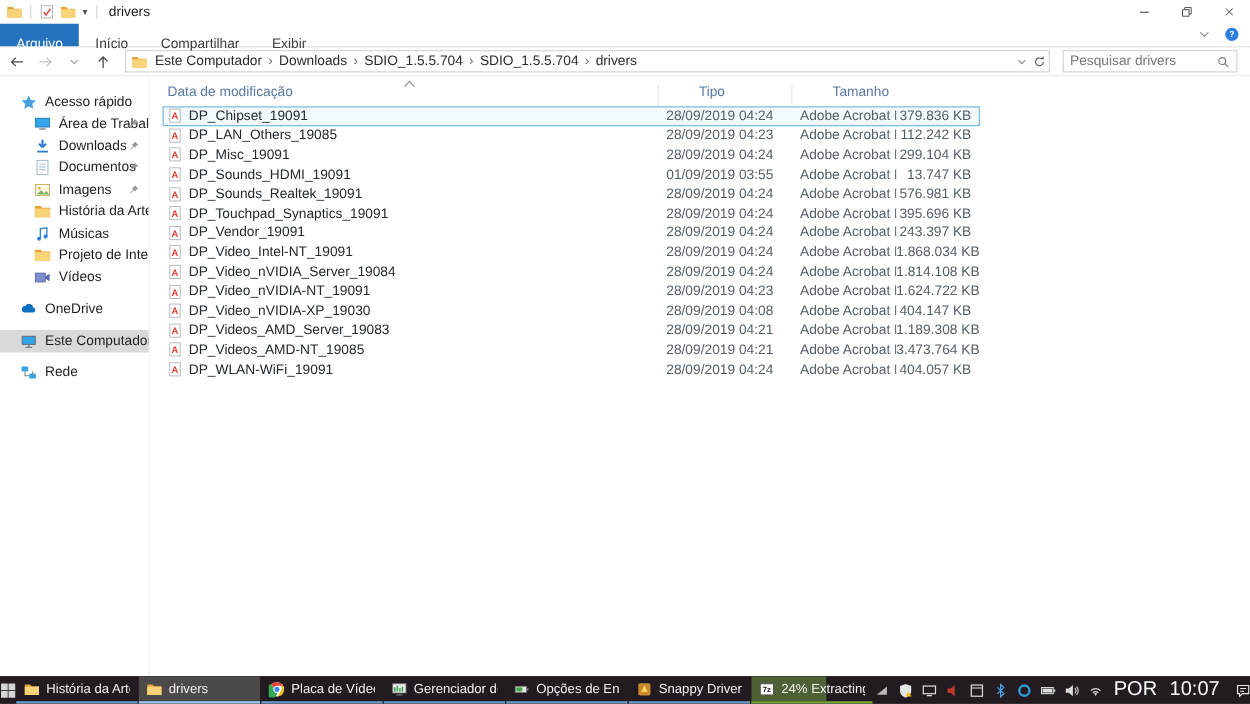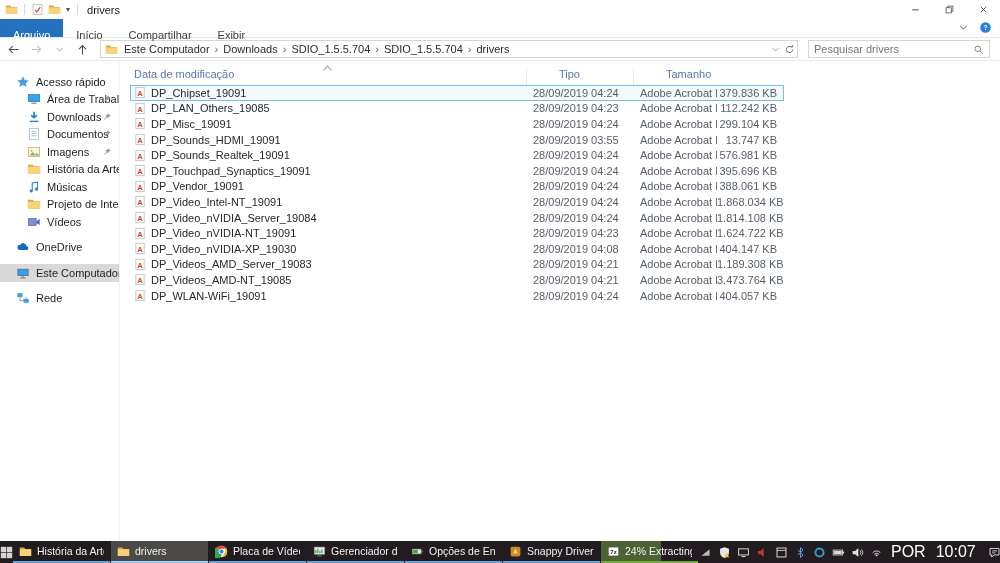--- a/index.html
+++ b/index.html
@@ -28,21 +28,21 @@
   .addrrow{height:23px;display:flex;align-items:center;padding:0 10px 0 4px;gap:4px;border-bottom:1px solid #ececec;background:#fff;}
   .nav-btn{width:19px;height:19px;display:flex;align-items:center;justify-content:center;}
   .nav-btn svg{width:13px;height:13px;}
   .nav-chev svg{width:9px;height:9px;}
   .addrbox{flex:1;height:18px;border:1px solid #d6d6d6;display:flex;align-items:center;padding:0 2px 0 4px;gap:2px;background:#fff;margin-left:4px;}
   .addrbox .ic{width:13px;height:13px;}
   .crumb{padding:0 4px;color:#2b2b2b;white-space:nowrap;}
   .crumbsep{color:#666;font-size:11px;padding:0 1px;}
   .addr-right{margin-left:auto;display:flex;align-items:center;gap:3px;}
   .addr-right .ic{width:11px;height:11px;}
-  .searchbox{width:182px;height:18px;border:1px solid #d6d6d6;display:flex;align-items:center;padding:0 5px;margin-left:6px;background:#fff;}
+  .searchbox{width:140px;height:18px;border:1px solid #d6d6d6;display:flex;align-items:center;padding:0 5px;margin-left:6px;background:#fff;}
   .searchbox input{border:0;outline:0;flex:1;font:inherit;color:#333;min-width:0;}
   .searchbox input::placeholder{color:#767676;}
   .searchbox .ic{width:11px;height:11px;}
 
   .content{flex:1;display:flex;min-height:0;justify-content:flex-end;}
   .sidebar{width:120px;padding-top:12px;border-right:1px solid #f2f2f2;flex-shrink:0;overflow:hidden;}
   .side-item{height:17.5px;display:flex;align-items:center;padding-left:16px;gap:6px;white-space:nowrap;overflow:hidden;position:relative;color:#1f1f1f;}
   .side-item.lvl1{padding-left:27px;}
   .side-item.sec{margin-top:8px;}
   .side-item.selected{background:#d9d9d9;}
@@ -410,21 +410,21 @@
           <div class="frow">
             <div class="cell-name">
               <span class="ic ">
                 <svg viewBox="0 0 16 16">
                   <rect x="2.5" y="1" width="11" height="14" fill="#fff" stroke="#adadad" stroke-width=".9"></rect>
                   <text x="8" y="12" font-size="10" font-weight="bold" fill="#e03c31" text-anchor="middle">A</text>
                 </svg>
               </span>
               <span>DP_Sounds_HDMI_19091</span>
             </div>
-            <div class="cell">28/09/2019 03:55</div>
+            <div class="cell">01/09/2019 03:55</div>
             <div class="cell">Adobe Acrobat D...</div>
             <div class="cell num">13.747 KB</div>
           </div>
           <div class="frow">
             <div class="cell-name">
               <span class="ic ">
                 <svg viewBox="0 0 16 16">
                   <rect x="2.5" y="1" width="11" height="14" fill="#fff" stroke="#adadad" stroke-width=".9"></rect>
                   <text x="8" y="12" font-size="10" font-weight="bold" fill="#e03c31" text-anchor="middle">A</text>
                 </svg>
@@ -454,21 +454,21 @@
               <span class="ic ">
                 <svg viewBox="0 0 16 16">
                   <rect x="2.5" y="1" width="11" height="14" fill="#fff" stroke="#adadad" stroke-width=".9"></rect>
                   <text x="8" y="12" font-size="10" font-weight="bold" fill="#e03c31" text-anchor="middle">A</text>
                 </svg>
               </span>
               <span>DP_Vendor_19091</span>
             </div>
             <div class="cell">28/09/2019 04:24</div>
             <div class="cell">Adobe Acrobat D...</div>
-            <div class="cell num">388.061 KB</div>
+            <div class="cell num">243.397 KB</div>
           </div>
           <div class="frow">
             <div class="cell-name">
               <span class="ic ">
                 <svg viewBox="0 0 16 16">
                   <rect x="2.5" y="1" width="11" height="14" fill="#fff" stroke="#adadad" stroke-width=".9"></rect>
                   <text x="8" y="12" font-size="10" font-weight="bold" fill="#e03c31" text-anchor="middle">A</text>
                 </svg>
               </span>
               <span>DP_Video_Intel-NT_19091</span>

